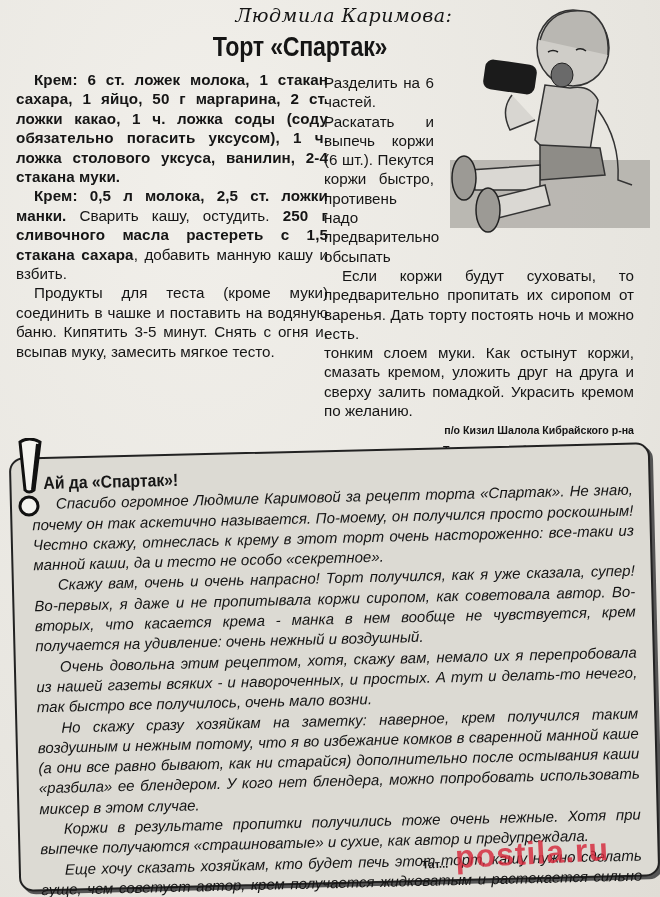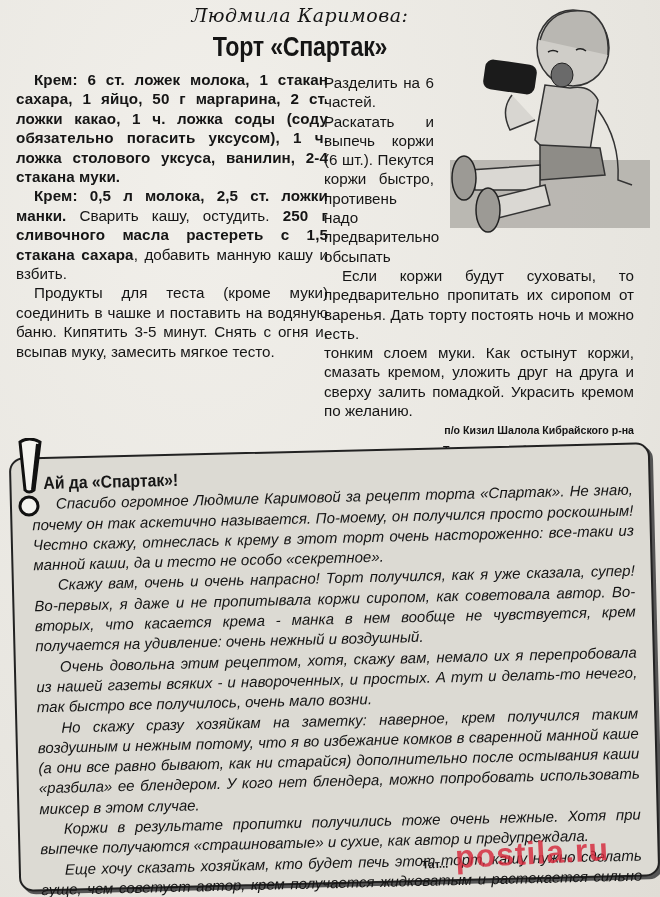--- a/index.html
+++ b/index.html
@@ -1,21 +1,21 @@
 <!DOCTYPE html>
 <html><head>
 <meta charset="utf-8">
 <style>
   html,body{margin:0;padding:0;}
   body{width:660px;height:897px;background:#ebe9e4;overflow:hidden;position:relative;
        font-family:"Liberation Sans",sans-serif;color:#151515;}
   .page{position:absolute;inset:0;background:
         radial-gradient(ellipse at 30% 20%,#f1efea 0%,#e7e5df 70%,#e0ddd6 100%);}
   .byline{position:absolute;top:4px;left:0;width:600px;text-align:center;
-          font-family:"DejaVu Serif",serif;font-style:italic;font-size:19px;letter-spacing:.5px;}
+          font-family:"DejaVu Serif",serif;font-style:italic;font-size:19px;letter-spacing:.5px;padding-left:44px;}
   .title{position:absolute;top:32px;left:0;width:600px;text-align:center;
          font-family:"Liberation Sans",sans-serif;font-weight:bold;font-size:27px;
          transform:scaleX(.86);transform-origin:300px 0;letter-spacing:-.3px;}
   .col-left{position:absolute;top:70px;left:16px;width:312px;font-size:15.2px;line-height:19.4px;
             text-align:justify;}
   .col-left p,.col-right p{margin:0;text-indent:18px;}
   .col-left b{letter-spacing:.1px;}
   .col-right{position:absolute;top:73px;left:324px;width:310px;font-size:15.2px;line-height:19.3px;}
   .narrow{width:110px;text-align:justify;}
   .narrow p{text-indent:0;}

